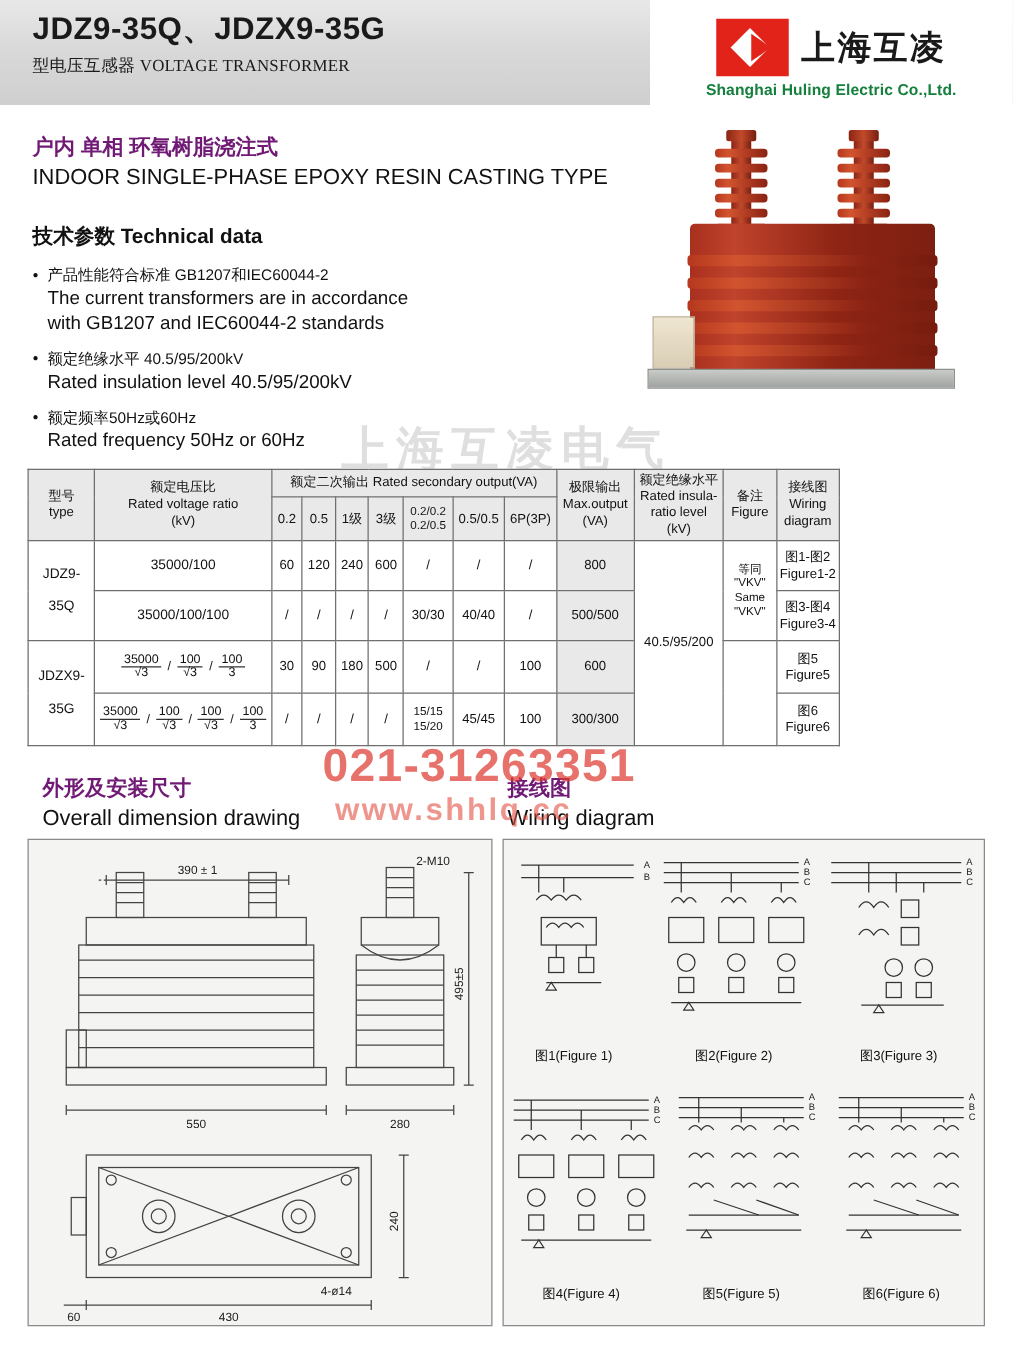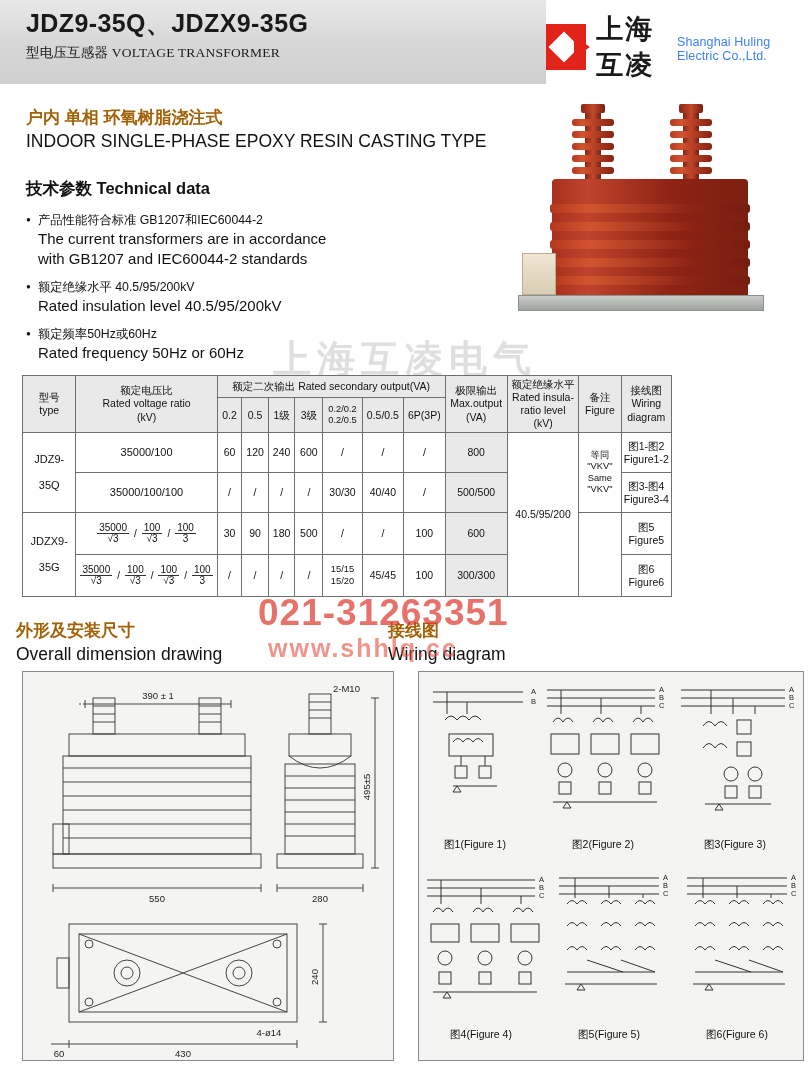--- a/index.html
+++ b/index.html
@@ -33,24 +33,25 @@
     line-height: 1.1;
   }
   .header-sub {
     font-size: 13.5px;
     color: #1a1a1a;
     margin-top: 6px;
     letter-spacing: .2px;
     font-family: Liberation Serif, serif;
   }
   .header-right {
-    width: 264px;
+    width: 290px;
     background: #ffffff;
     border-left: 0;
     display: flex;
+    flex-direction: column;
     align-items: center;
     justify-content: center;
     padding-top: 10px;
   }
   .logo-row { display:flex; align-items:center; gap:10px; }
   .logo-mark {
     width: 58px; height: 46px;
     background: #e2231a;
     position: relative;
     display:flex; align-items:center; justify-content:center;
@@ -66,29 +67,29 @@
     width:0;height:0;
     border-top: 11px solid transparent;
     border-bottom: 11px solid transparent;
     border-left: 16px solid #e2231a;
     left: 28px; top: 12px;
   }
   .logo-cn {
     font-size: 27px; font-weight: bold; color: #1a1a1a; letter-spacing: 2px;
   }
   .logo-en {
-    font-size: 12.5px; font-weight: normal; color:#3b82f6; margin-top: 4px;
+    font-size: 12.5px; font-weight: bold; color:#15803d; margin-top: 4px;
     letter-spacing: .1px;
   }
 
   
   .sec {
     padding: 0 26px;
   }
-  .title-cn { font-size: 17px; font-weight: bold; color:#a16207; }
+  .title-cn { font-size: 17px; font-weight: bold; color:#701a75; }
   .title-en { font-size: 17.5px; color:#111; margin-top: 2px; }
 
   .intro { margin-top: 22px; }
 
   .tech { margin-top: 26px; }
   .tech h3 { margin:0; font-size: 16.5px; font-weight: bold; }
   .bullets { margin-top: 12px; font-size: 12px; line-height: 1.35; }
   .bullet { margin-bottom: 10px; position: relative; padding-left: 12px; }
   .bullet::before {
     content: "\25CF";
@@ -184,27 +185,27 @@
     display:inline-block; text-align:center; vertical-align: middle;
     line-height:1.05; padding: 0 2px;
   }
   .frac .num { display:block; border-bottom:1px solid #333; padding:0 2px; font-size:10px;}
   .frac .den { display:block; padding:0 2px; font-size:10px;}
   .fracrow { display:flex; justify-content:center; align-items:center; gap:3px; }
   .sep { font-size: 10px; }
 
   
   .bottom-titles {
-    display:flex; padding: 0 16px; margin-top: 22px;
+    display:flex; padding: 0 34px; margin-top: 22px;
   }
   .bt-left { width: 372px; }
   .bt-right { flex:1; }
 
   
-  .draw-row { display:flex; padding: 0 22px; margin-top: 6px; gap: 24px; }
+  .draw-row { display:flex; padding: 0 22px; margin-top: 6px; gap: 8px; }
   .draw-box {
     border:1px solid #8a8a8a; background:#f4f4f2;
     position: relative;
   }
   .draw-left { width: 372px; height: 390px; }
   .draw-right { width: 386px; height: 390px; }
 
   svg { display:block; }
 </style>
 </head>

